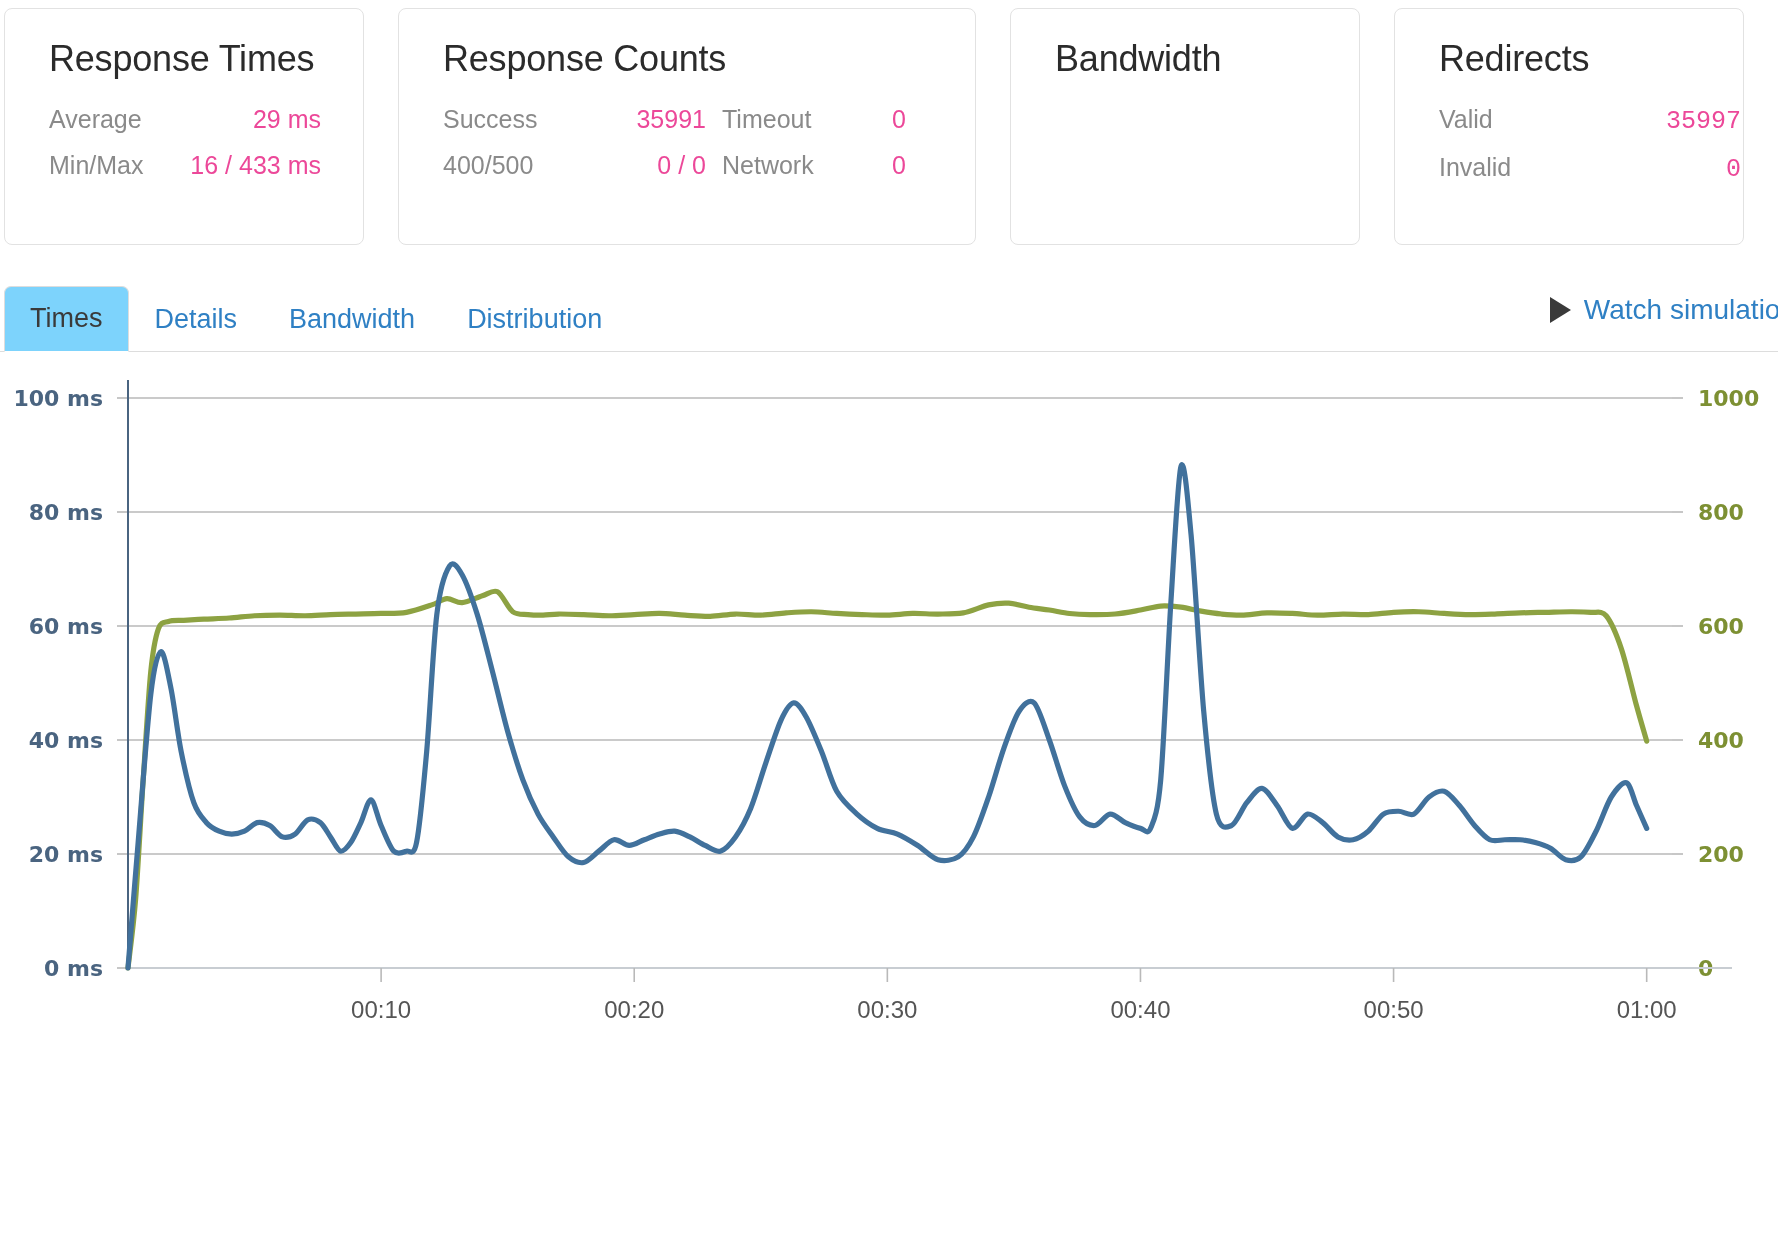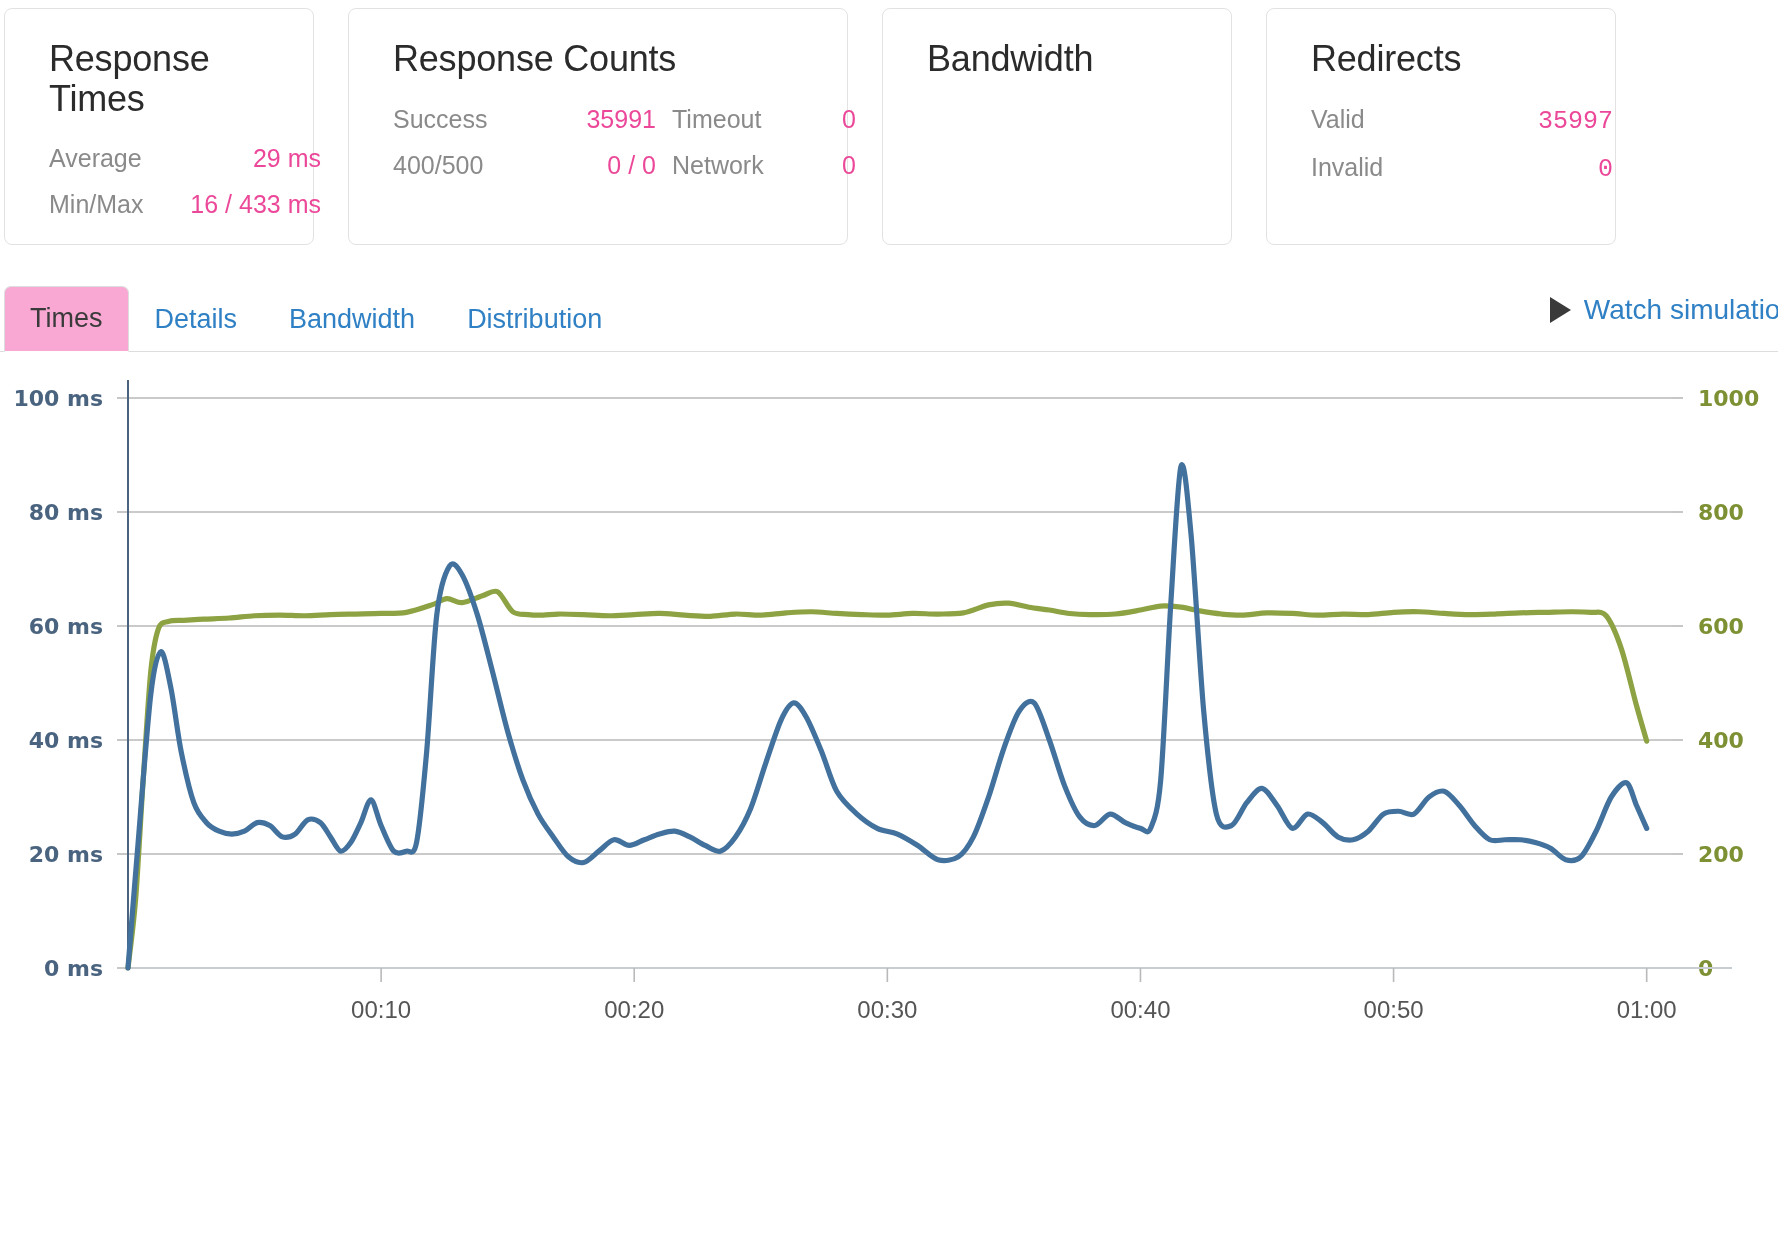--- a/index.html
+++ b/index.html
@@ -22,22 +22,22 @@
     padding: 0 4px;
   }
   .card {
     border: 1px solid #e2e2e2;
     border-radius: 8px;
     background: #fff;
     height: 237px;
     padding: 30px 38px 0 44px;
     flex: 0 0 auto;
   }
-  .card-1 { width: 310px; }
-  .card-2 { width: 500px; }
+  .card-1 { width: 360px; }
+  .card-2 { width: 578px; }
   .card-3 { width: 350px; }
   .card-4 { width: 350px; }
   .card-title {
     font-size: 36px;
     color: #2b2b2b;
     font-weight: 400;
     margin: 0 0 26px 0;
     line-height: 1.1;
     letter-spacing: -0.2px;
   }
@@ -86,21 +86,21 @@
     padding: 16px 25px 17px 25px;
     color: #2f80c4;
     cursor: pointer;
     border: 1px solid transparent;
     border-bottom: none;
     line-height: 1.15;
     white-space: nowrap;
   }
   .tab.active {
     color: #3a3a3a;
-    background: #f9a8d4;
+    background: #7dd3fc;
     border: 1px solid #dddddd;
     border-bottom: 1px solid #ffffff;
     border-radius: 7px 7px 0 0;
     margin-top: 12px;
   }
   .watch-link {
     position: absolute;
     right: -18px;
     top: 12px;
     display: flex;

